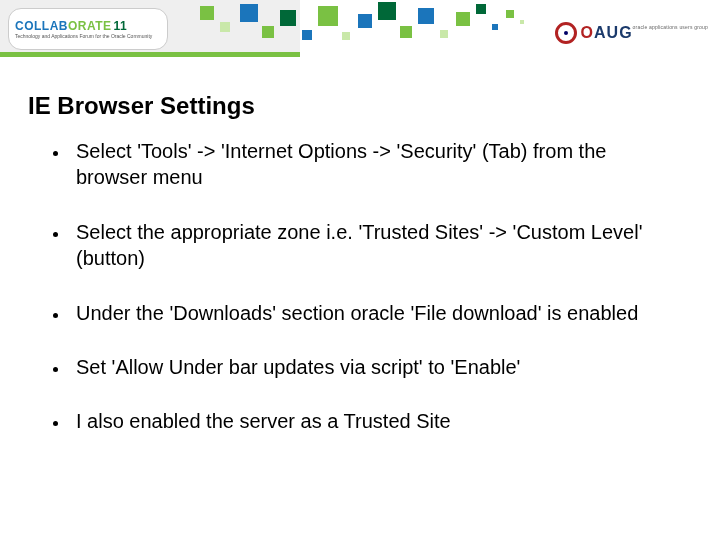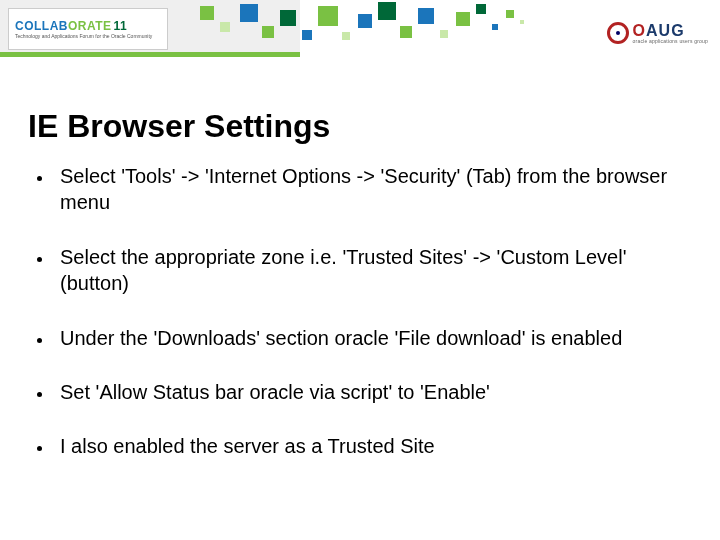--- a/index.html
+++ b/index.html
@@ -1,34 +1,34 @@
 <!DOCTYPE html>
 <html><head>
 <meta charset="utf-8">
 <style>
   html,body{margin:0;padding:0;width:720px;height:540px;font-family:Arial,Helvetica,sans-serif;background:#fff;color:#000;overflow:hidden}
   .header{position:relative;height:74px;width:100%}
   .header-shade{position:absolute;left:0;top:0;width:300px;height:52px;background:#efefef}
-  .collab-badge{position:absolute;left:8px;top:8px;width:160px;height:42px;border:1px solid #ccc;border-radius:0;background:#fff;display:flex;flex-direction:column;justify-content:center;padding:2px 6px;box-sizing:border-box}
+  .collab-badge{position:absolute;left:8px;top:8px;width:160px;height:42px;border:1px solid #ccc;border-radius:13px;background:#fff;display:flex;flex-direction:column;justify-content:center;padding:2px 6px;box-sizing:border-box}
   .collab-title{font-size:12px;font-weight:bold;letter-spacing:0.5px}
   .c1{color:#1b75bb}.c2{color:#7ac143}.cyr{color:#006838;margin-left:2px}
   .collab-sub{font-size:5px;color:#555}
   .accent-bar{position:absolute;left:0;top:52px;width:300px;height:5px;background:#7ac143}
   .dots{position:absolute;left:190px;top:0;width:420px;height:74px}
   .sq{position:absolute}
   .oaug{position:absolute;right:12px;top:22px;display:flex;align-items:center;gap:4px}
   .oaug-ring{width:22px;height:22px;border:3px solid #b22222;border-radius:50%;box-sizing:border-box;position:relative}
   .oaug-ring:after{content:"";position:absolute;left:6px;top:6px;width:4px;height:4px;background:#006;border-radius:50%}
-  .oaug-text{display:flex;flex-direction:column;line-height:1}
+  .oaug-text{display:flex;line-height:1}
   .oaug-name{font-size:16px;font-weight:bold;letter-spacing:1px}
   .oa1{color:#b22222}.oa2{color:#1b3a6b}
   .oaug-sub{font-size:5px;color:#666;letter-spacing:0.2px}
   .content{padding:18px 28px 0 28px}
-  h1{font-size:32px;font-weight:bold;margin:16px 0 18px 0}
-  ul{margin:0;padding-left:26px}
+  h1{font-size:24px;font-weight:bold;margin:0 0 18px 0}
+  ul{margin:16px;padding-left:26px}
   li{font-size:20px;line-height:1.32;margin-bottom:28px;padding-left:6px}
   li::marker{font-size:18px}
 </style>
 </head>
 <body>
 
 <div class="header">
   <div class="header-shade"></div>
   <div class="collab-badge">
     <div class="collab-title">
@@ -67,16 +67,16 @@
     </div>
   </div>
 </div>
 
 <div class="content">
   <h1>IE Browser Settings</h1>
   <ul>
     <li>Select 'Tools' -&gt; 'Internet Options -&gt; 'Security' (Tab) from the browser menu</li>
     <li>Select the appropriate zone i.e. 'Trusted Sites' -&gt; 'Custom Level' (button)</li>
     <li>Under the 'Downloads' section oracle 'File download' is enabled</li>
-    <li>Set 'Allow Status bar oracle via script' to 'Enable'</li>
+    <li>Set 'Allow Under bar updates via script' to 'Enable'</li>
     <li>I also enabled the server as a Trusted Site</li>
   </ul>
 </div>
 
 </body></html>

